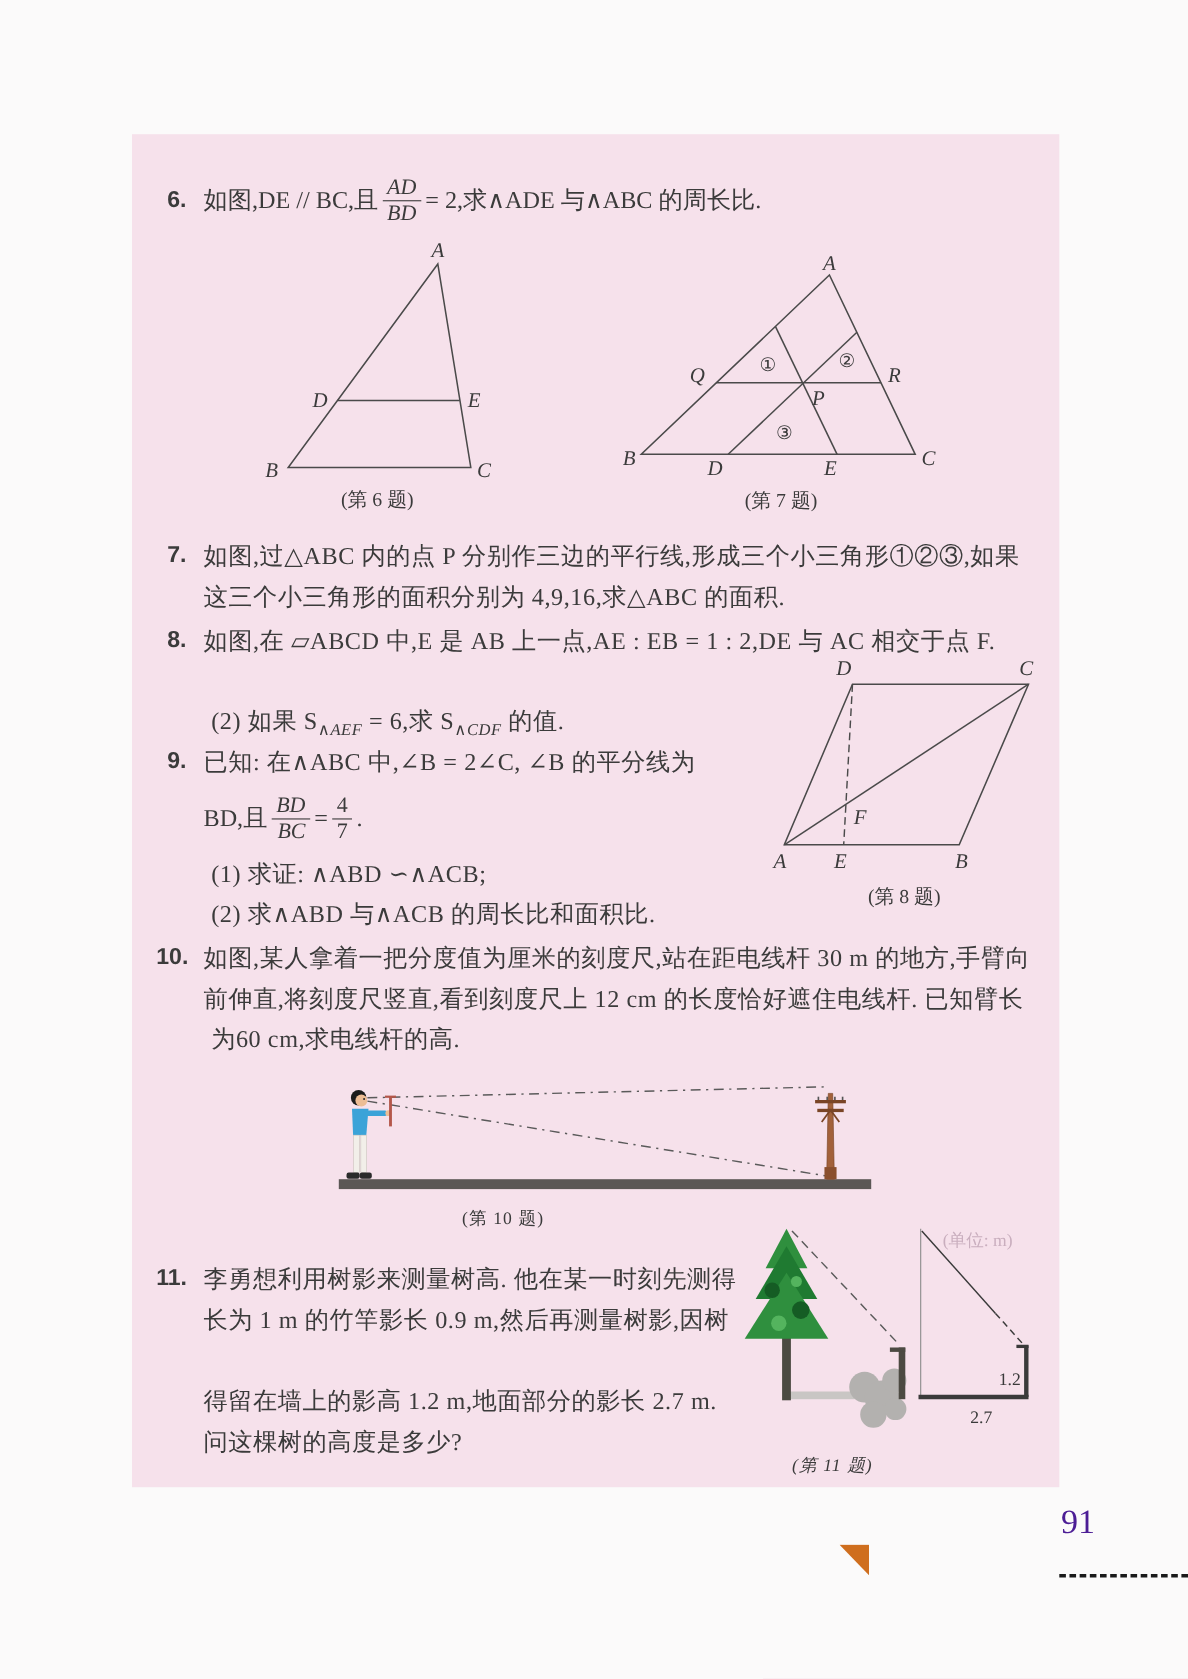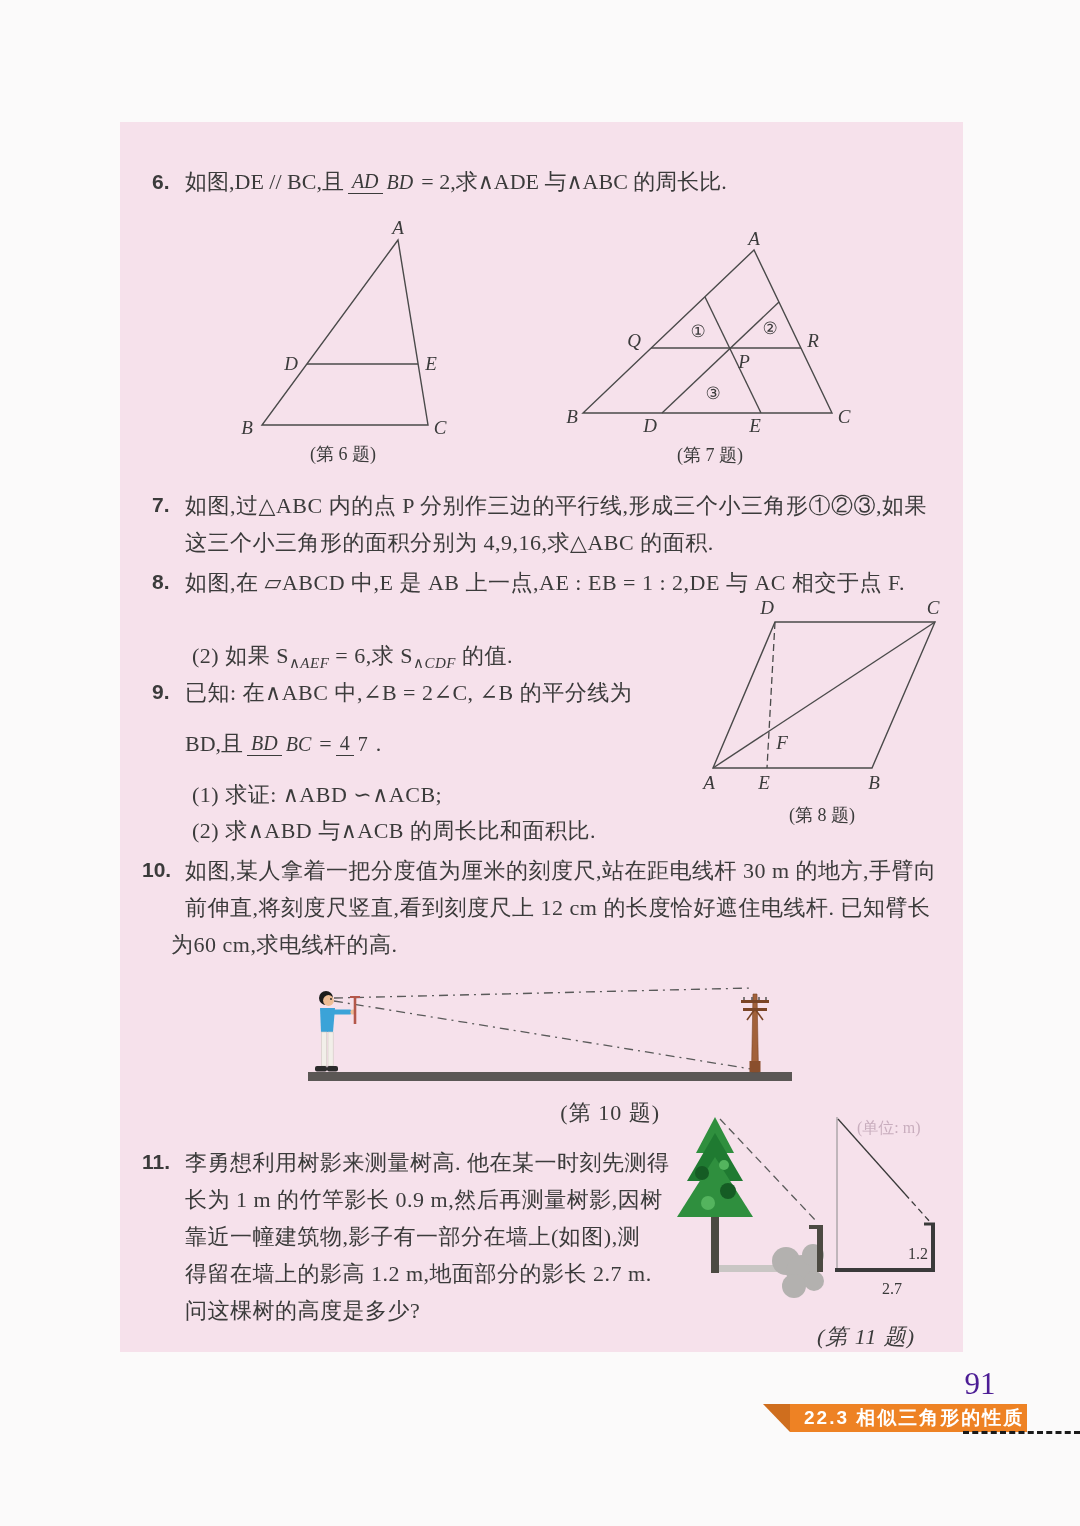--- a/index.html
+++ b/index.html
@@ -3,29 +3,29 @@
 <meta charset="utf-8">
 <style>
   * { margin:0; padding:0; box-sizing:border-box; }
   html,body { width:1080px; height:1526px; }
   body { background:#fbfafa; font-family:"Liberation Serif","DejaVu Serif",serif; color:#3b3b3b; position:relative; overflow:hidden; }
   .page { position:absolute; left:0; top:0; width:1080px; height:1526px; }
   .content { position:absolute; left:120px; top:122px; width:843px; height:1230px; background:#f6e1eb; }
   .prob-line { position:absolute; font-size:22px; line-height:26px; letter-spacing:0.5px; white-space:nowrap; }
   .prob-num { position:absolute; font-family:"Liberation Sans","DejaVu Sans",sans-serif; font-weight:bold; font-size:21px; }
   .math-row { position:absolute; display:flex; align-items:center; font-size:22px; white-space:nowrap; }
-  .frac { display:inline-flex; flex-direction:row; align-items:flex-start; vertical-align:middle; margin:0 4px; font-style:italic; font-size:20px; line-height:1.05; }
+  .frac { display:inline-flex; flex-direction:column; align-items:flex-end; vertical-align:middle; margin:0 4px; font-style:italic; font-size:20px; line-height:1.05; }
   .frac .fn { border-bottom:1.6px solid #3b3b3b; padding:0 4px 1px 4px; }
   .frac .fd { padding:1px 4px 0 4px; }
   .sub { font-size:15px; vertical-align:-5px; font-style:italic; }
   svg { position:absolute; overflow:visible; }
   .fig-label { font-style:italic; font-size:19px; fill:#3b3b3b; font-family:"Liberation Serif","DejaVu Serif",serif; }
   .fig-caption { font-size:18px; fill:#3b3b3b; font-style:normal; font-family:"Liberation Serif","DejaVu Serif",serif; }
   .fig-mark { font-size:17px; fill:#3b3b3b; font-style:normal; font-family:"Liberation Serif","DejaVu Serif",serif; }
-  .caption-div { position:absolute; font-size:22px; text-align:right; letter-spacing:1px; }
+  .caption-div { position:absolute; font-size:16px; text-align:left; letter-spacing:1px; }
   .page-num { position:absolute; left:948px; top:1366px; width:64px; text-align:center; font-size:31px; color:#4c1d95; }
   .banner { position:absolute; left:790px; top:1404px; width:237px; height:28px; background:#ee8224; }
   .banner-tail { position:absolute; left:763px; top:1404px; width:27px; height:28px; background:#cf6e1e; clip-path:polygon(0 0,100% 0,100% 100%); }
   .banner-text { position:absolute; left:14px; top:0; line-height:28px; color:#ffffff; font-family:"Liberation Sans","DejaVu Sans",sans-serif; font-weight:bold; font-size:19px; letter-spacing:2px; white-space:nowrap; }
   .dashed-rule { position:absolute; left:963px; top:1431px; width:117px; border-top:3px dashed #1a1a1a; }
 </style>
 </head>
 <body>
 
 <div class="page">
@@ -108,21 +108,21 @@
         <span class="fd">7</span>
       </span>
       <span>.</span>
     </div>
     <div class="prob-line" style="left:72px; top:660px;">(1) 求证: ∧ABD ∽∧ACB;</div>
     <div class="prob-line" style="left:72px; top:696px;">(2) 求∧ABD 与∧ACB 的周长比和面积比.</div>
 
     <span class="prob-num" style="left:22px; top:736px;">10.</span>
     <div class="prob-line" style="left:65px; top:736px;">如图,某人拿着一把分度值为厘米的刻度尺,站在距电线杆 30 m 的地方,手臂向</div>
     <div class="prob-line" style="left:65px; top:773px;">前伸直,将刻度尺竖直,看到刻度尺上 12 cm 的长度恰好遮住电线杆. 已知臂长</div>
-    <div class="prob-line" style="left:51px; top:810px;">为60 cm,求电线杆的高.</div>
+    <div class="prob-line" style="left:72px; top:810px;">为60 cm,求电线杆的高.</div>
 
     <svg style="left:180px; top:846px;" width="500" height="128" viewBox="0 0 500 128">
       <rect x="8" y="104" width="484" height="9" fill="#5b5755"></rect>
 
       <line x1="34" y1="30" x2="452" y2="20" stroke="#5a5a5a" stroke-width="1.3" stroke-dasharray="9,5,2,5"></line>
       <line x1="34" y1="33" x2="451" y2="101" stroke="#5a5a5a" stroke-width="1.3" stroke-dasharray="9,5,2,5"></line>
 
       <g>
         <circle cx="26" cy="30" r="7" fill="#1c1c1c"></circle>
         <circle cx="28.5" cy="32.5" r="5.4" fill="#edbd95"></circle>
@@ -152,21 +152,20 @@
         <line x1="447" y1="52" x2="455" y2="41" stroke="#7a4526" stroke-width="1.6"></line>
         <line x1="463" y1="52" x2="455" y2="41" stroke="#7a4526" stroke-width="1.6"></line>
         <rect x="449.5" y="93" width="11" height="11" fill="#8a4f2d"></rect>
       </g>
     </svg>
     <div class="caption-div" style="left:300px; top:976px; width:240px;">(第 10 题)</div>
 
     <span class="prob-num" style="left:22px; top:1028px;">11.</span>
     <div class="prob-line" style="left:65px; top:1028px;">李勇想利用树影来测量树高. 他在某一时刻先测得</div>
     <div class="prob-line" style="left:65px; top:1065px;">长为 1 m 的竹竿影长 0.9 m,然后再测量树影,因树</div>
-    <div class="prob-line" style="left:65px; top:1102px;">靠近一幢建筑物,影子有一部分在墙上(如图),测</div>
     <div class="prob-line" style="left:65px; top:1139px;">得留在墙上的影高 1.2 m,地面部分的影长 2.7 m.</div>
     <div class="prob-line" style="left:65px; top:1176px;">问这棵树的高度是多少?</div>
 
     <svg style="left:530px; top:991px;" width="315" height="190" viewBox="0 0 315 190">
 
       <rect x="65" y="152" width="62" height="7" fill="#c9c6c4"></rect>
       <g>
         <circle cx="136" cy="148" r="14" fill="#b3b1af"></circle>
         <circle cx="152" cy="158" r="16" fill="#b3b1af"></circle>
         <circle cx="163" cy="142" r="11" fill="#b3b1af"></circle>
@@ -202,17 +201,14 @@
         <text x="258" y="146" font-size="16" fill="#3a3a3a">1.2</text>
         <text x="232" y="181" font-size="16" fill="#3a3a3a">2.7</text>
       </g>
     </svg>
     <div class="caption-div" style="left:600px; top:1200px; width:195px;font-style:italic;">(第 11 题)</div>
 
   </div>
 
   <div class="page-num">91</div>
   <div class="banner-tail"></div>
-  <div class="banner">
-    <div class="banner-text">22.3  相似三角形的性质</div>
-  </div>
   <div class="dashed-rule"></div>
 </div>
 
 </body></html>

